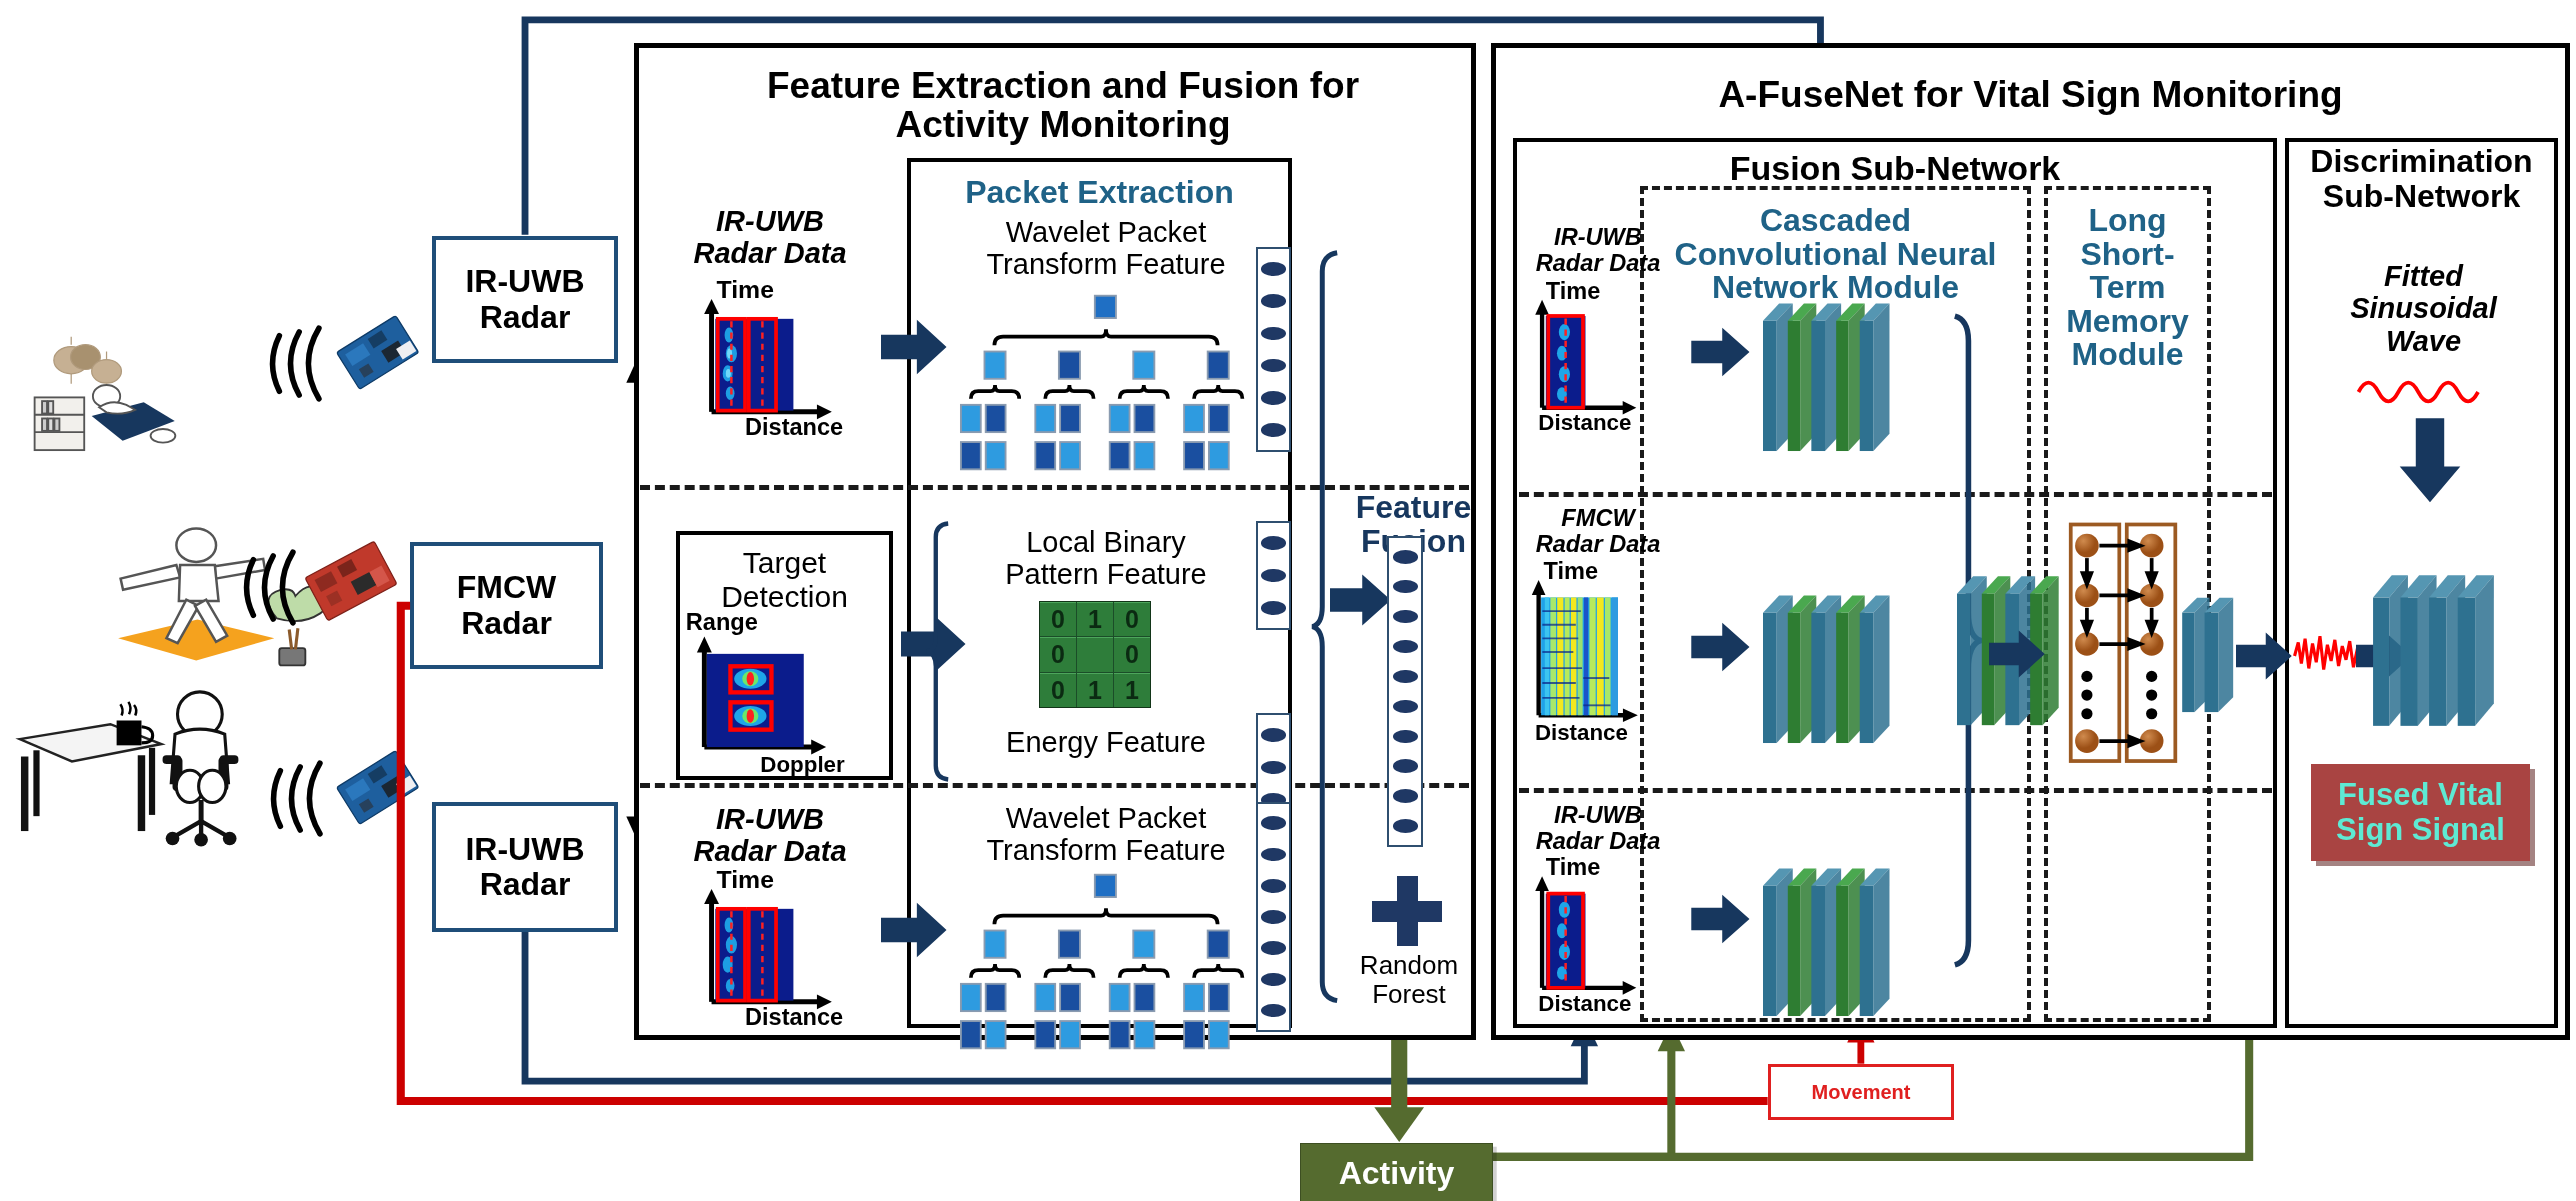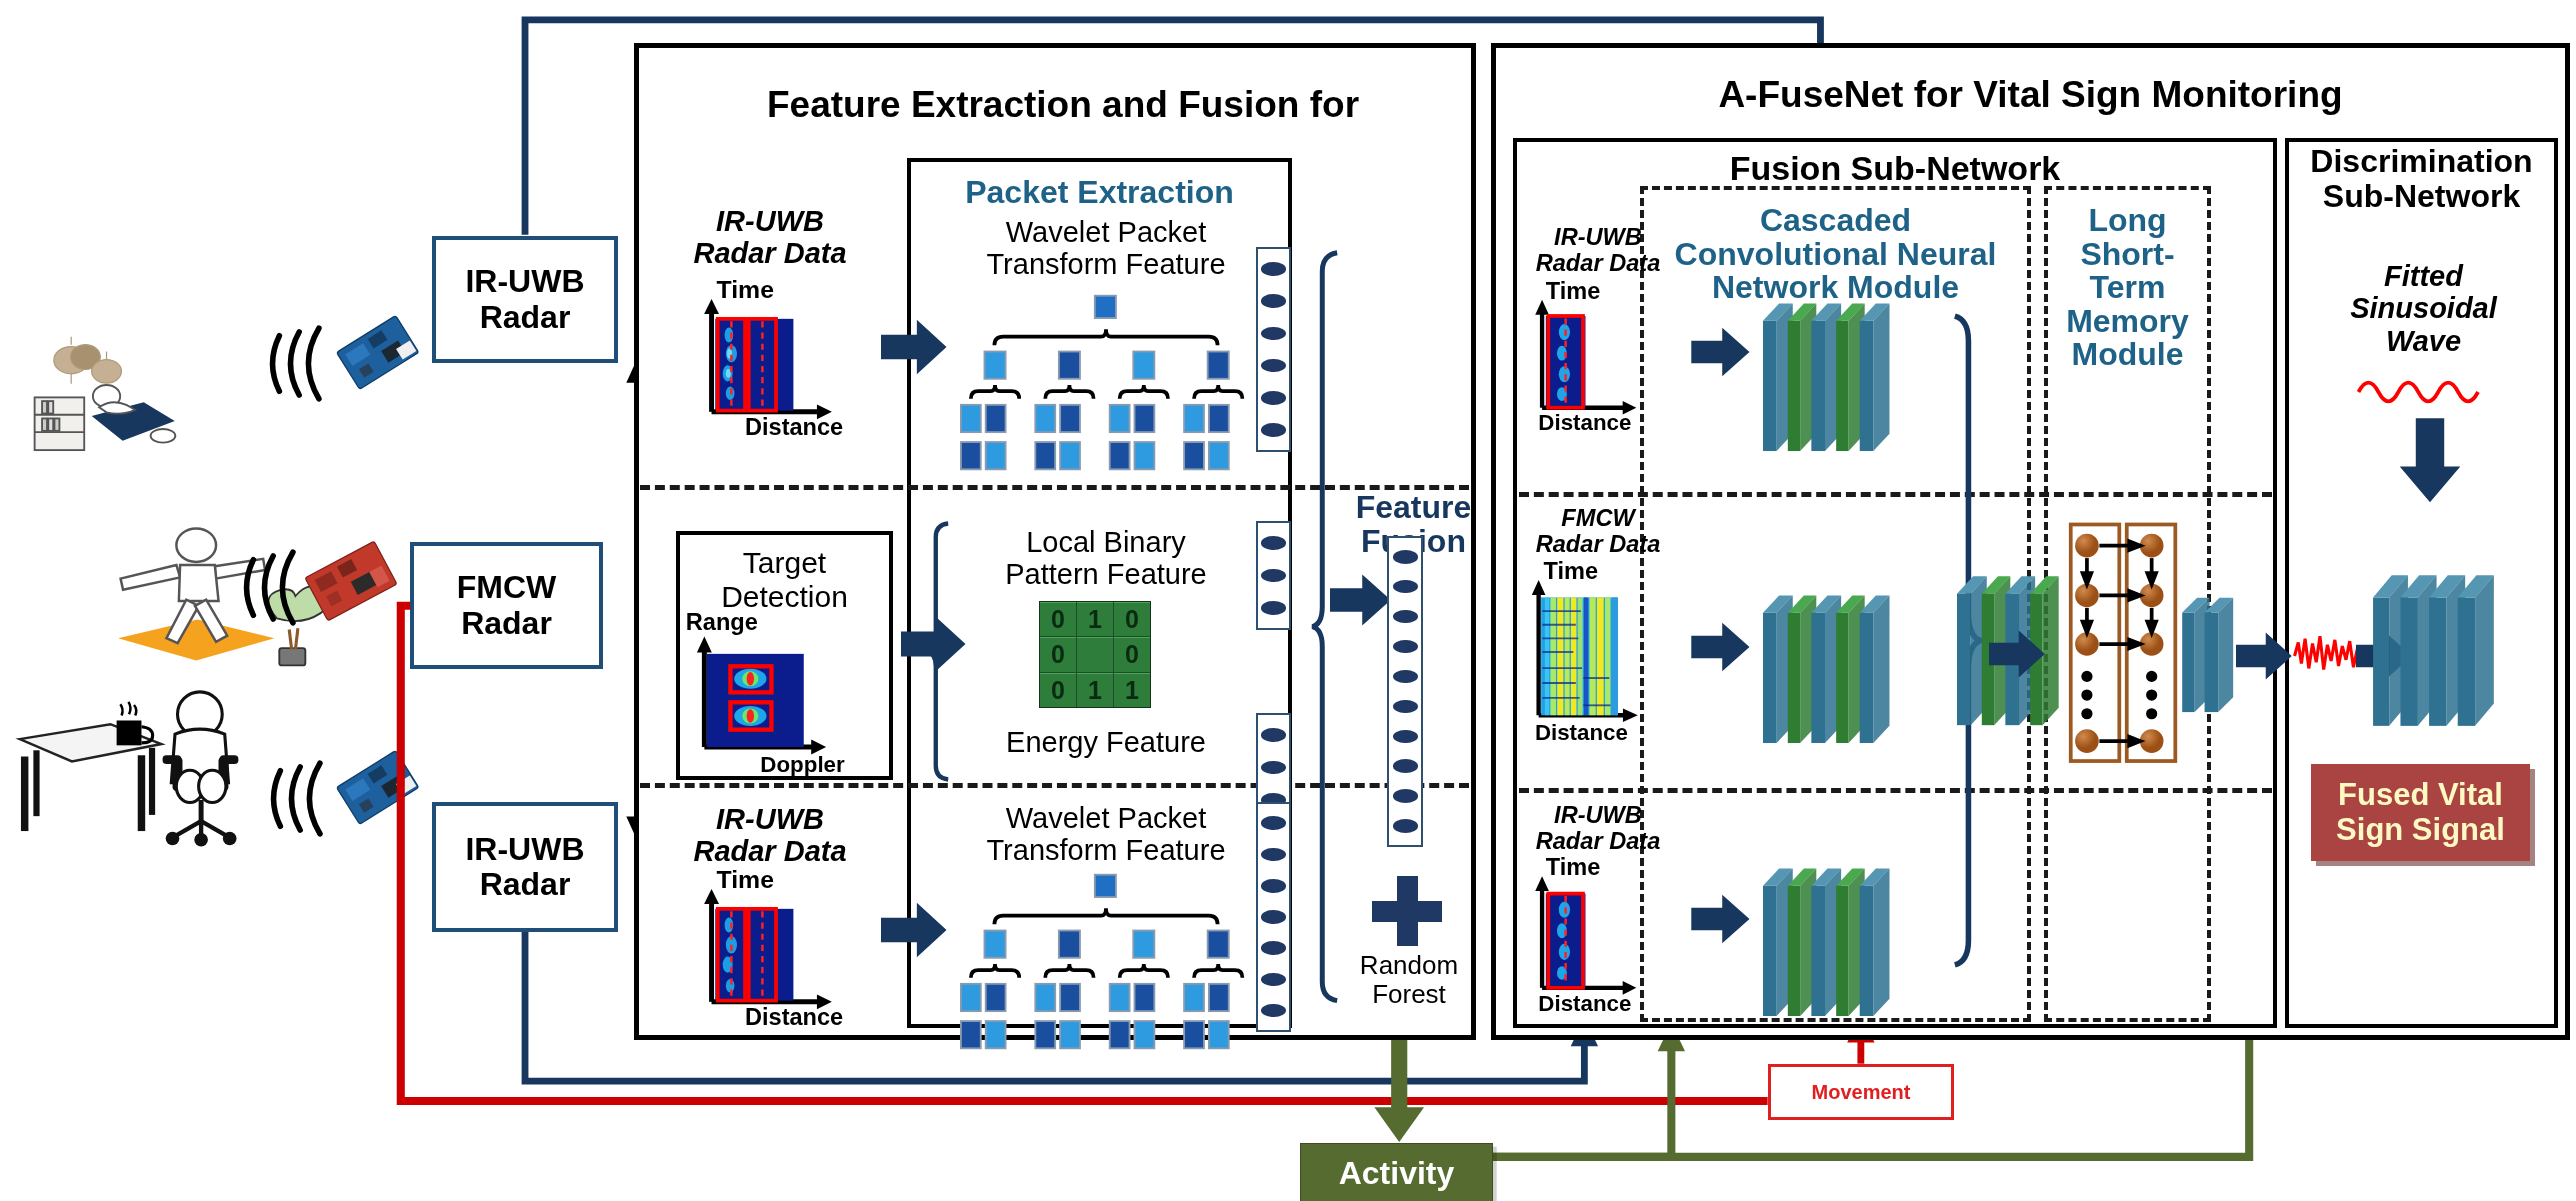--- a/index.html
+++ b/index.html
@@ -28,21 +28,21 @@
 
   
   .activity-box {
     background:#556B2F; border:1.9px solid #3d4f22; color:#fff;
     font-weight:bold; box-shadow: 3.7px 3.7px 0 rgba(0,0,0,.18);
   }
   .movement-box {
     background:#fff; border:3.7px solid #E02020; color:#E02020; font-weight:bold;
   }
   .fused-box {
-    background:#A94442; color:#fef9c3; font-weight:bold; line-height:1.1;
+    background:#A94442; color:#5eead4; font-weight:bold; line-height:1.1;
     box-shadow: 5px 5px 0 rgba(90,30,28,.55);
   }
 
   .teal-title { color:#1F6287; font-weight:bold; line-height:1.05; }
   .navy-title { color:#17375E; font-weight:bold; line-height:1.05; }
   .ital { font-style: italic; font-weight:bold; color:#000; line-height:1.12; }
   .plain { color:#000; line-height:1.12; }
 
   
   .fvec { border:2.5px solid #2F4F6F; background:#fff;
@@ -259,20 +259,21 @@
 
     <line x1="1028" y1="600" x2="1028" y2="1330" stroke="#000" stroke-width="10"></line>
     <polygon points="1028,572 1008,616 1048,616" fill="#000"></polygon>
     <polygon points="1028,1358 1008,1314 1048,1314" fill="#000"></polygon>
   </svg>
 </div>
 
 <div class="abs panel" style="left:634px; top:43px; width:842px; height:997px;padding-left:16px;">
   <div class="panel-title ctr col" style="height:109px; font-size:37px; padding-top:6.2px;">
     <span>Feature Extraction and Fusion for</span>
+    <span>Activity Monitoring</span>
   </div>
 </div>
 
 <div class="abs subpanel" style="left:907px; top:158px; width:385px; height:870px;"></div>
 <div class="abs ctr teal-title" style="left:913px; top:173px; width:373px; height:39px; font-size:32px;">Packet Extraction</div>
 
 <div class="abs" style="left:640px; top:485px; width:829px; height:0; border-top:5.6px dashed #1a1a1a;"></div>
 <div class="abs" style="left:640px; top:783px; width:829px; height:0; border-top:5.6px dashed #1a1a1a;"></div>
 
 <div class="abs ctr col ital" style="left:677px; top:205px; width:186px; font-size:29px;">

